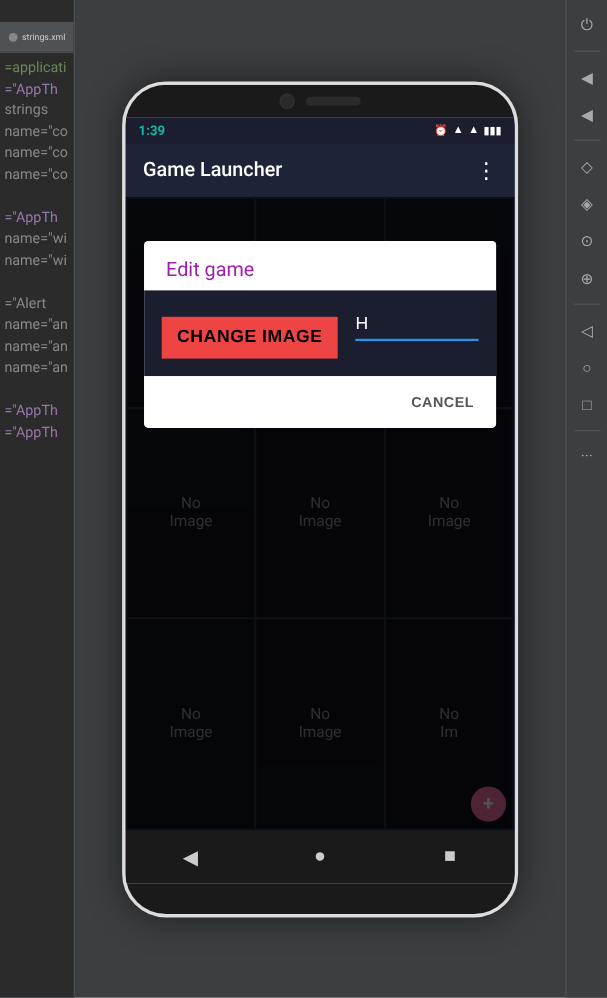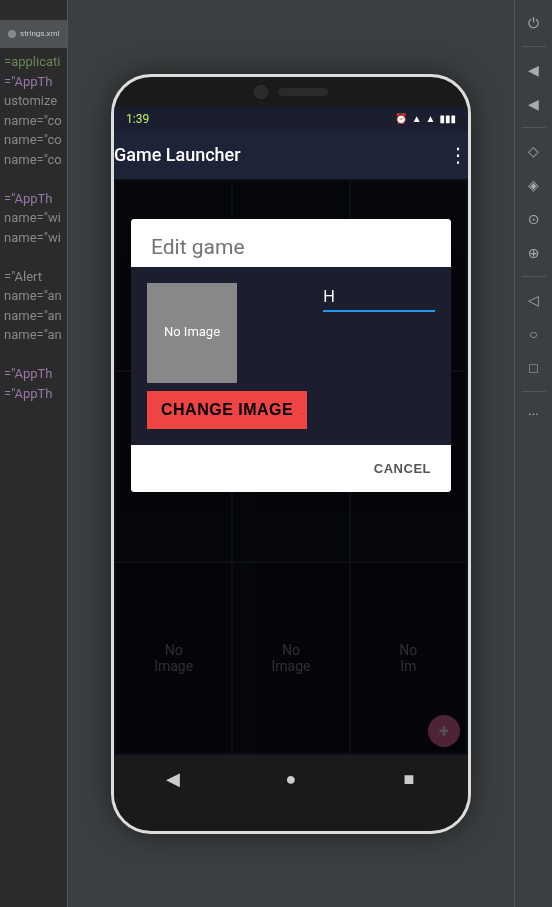--- a/index.html
+++ b/index.html
@@ -131,42 +131,42 @@
       height: 24px;
       display: flex;
       align-items: center;
       justify-content: space-between;
       padding: 0 12px;
       flex-shrink: 0;
     }
 
     .status-time {
       font-size: 12px;
-      color: #bef264;
-      font-weight: normal;
+      color: #14b8a6;
+      font-weight: bold;
     }
 
     .status-icons {
       display: flex;
       align-items: center;
       gap: 4px;
     }
 
     .status-icon {
       color: #fff;
       font-size: 10px;
     }
 
     
     .app-bar {
       background: #1e2438;
       height: 48px;
       display: flex;
       align-items: center;
-      padding: 0 0;
+      padding: 0 16px;
       flex-shrink: 0;
     }
 
     .app-title {
       color: #fff;
       font-size: 18px;
       font-weight: 500;
       flex: 1;
     }
 
@@ -223,22 +223,22 @@
       overflow: hidden;
     }
 
     .dialog-title-bar {
       background: #fff;
       padding: 16px 20px 8px;
       border-bottom: none;
     }
 
     .dialog-title {
-      font-size: 21px;
-      color: #737373;
+      font-size: 18px;
+      color: #a21caf;
       font-weight: 400;
     }
 
     .dialog-content {
       background: #1a1e2e;
       padding: 16px;
       display: flex;
       gap: 16px;
       align-items: flex-start;
     }
@@ -393,21 +393,21 @@
 <div class="code-area">
   <div class="tab-bar">
     <div class="tab">
       <div class="tab-dot dot-gray"></div>
       <span style="font-size:8px">strings.xml</span>
     </div>
   </div>
   <div class="code-lines">
     <div class="code-line highlight">=applicati</div>
     <div class="code-line"><span class="attr-color">="AppTh</span></div>
-    <div class="code-line">ustomize</div>
+    <div class="code-line">strings</div>
     <div class="code-line">name="co</div>
     <div class="code-line">name="co</div>
     <div class="code-line">name="co</div>
     <div class="code-line">&nbsp;</div>
     <div class="code-line"><span class="attr-color">="AppTh</span></div>
     <div class="code-line">name="wi</div>
     <div class="code-line">name="wi</div>
     <div class="code-line">&nbsp;</div>
     <div class="code-line">="Alert</div>
     <div class="code-line">name="an</div>
@@ -466,24 +466,20 @@
         <div class="dialog-overlay">
           <div class="dialog">
 
             <div class="dialog-title-bar">
               <span class="dialog-title">Edit game</span>
             </div>
 
             <div class="dialog-content">
 
               <div style="display:flex;flex-direction:column;align-items:flex-start;">
-                <div class="image-preview">
-                  <span class="image-preview-text">No
-Image</span>
-                </div>
                 <button class="change-image-btn">CHANGE IMAGE</button>
               </div>
 
               <div class="name-field-area">
                 <input class="name-input" type="text" value="H" style="">
               </div>
             </div>
 
             <div class="dialog-actions">
               <button class="action-btn">CANCEL</button>

